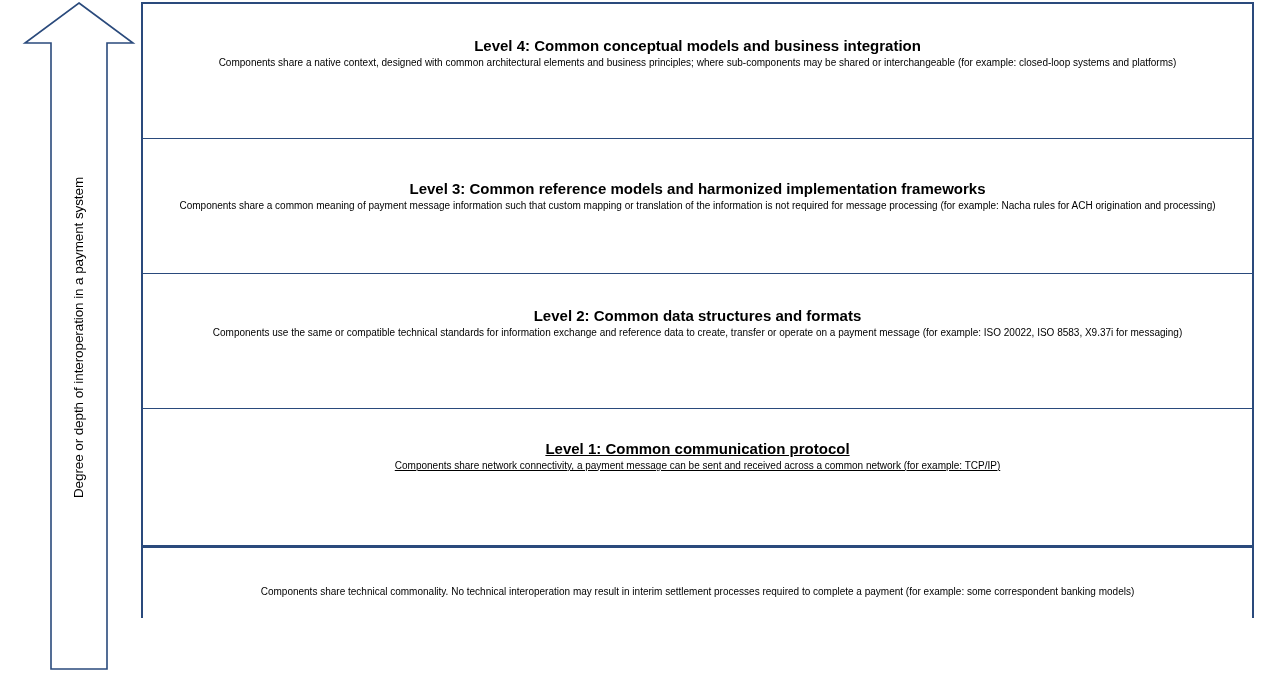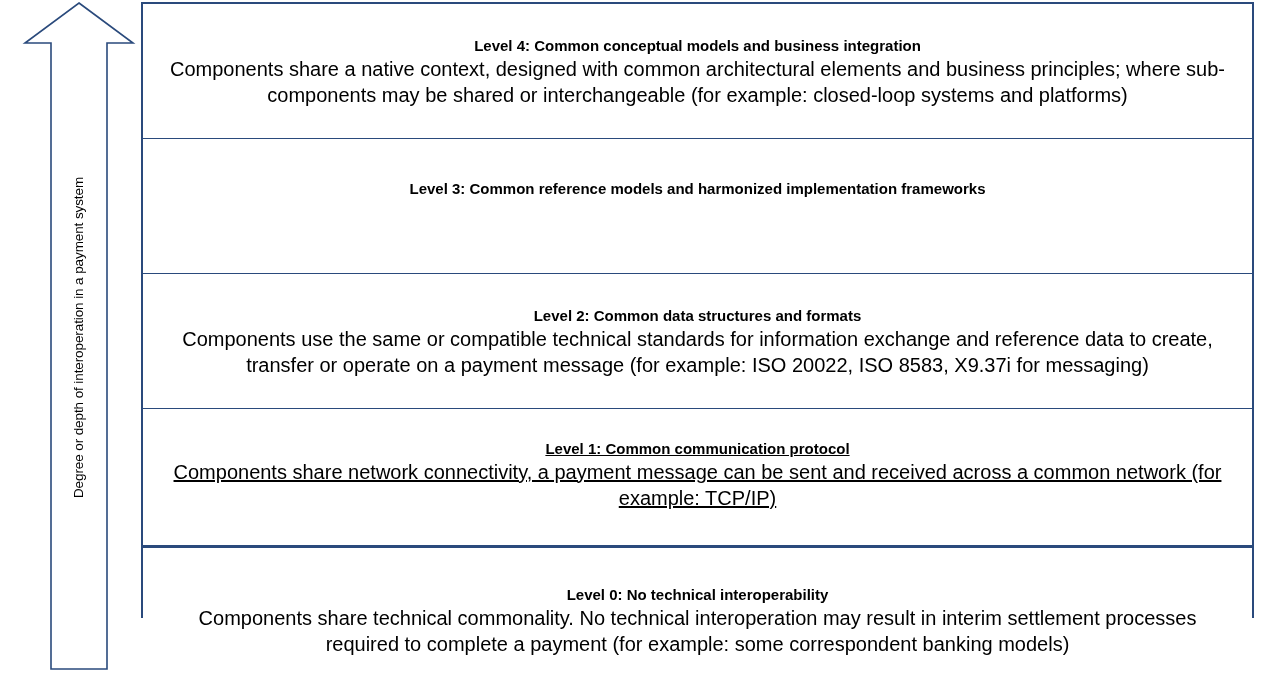--- a/index.html
+++ b/index.html
@@ -88,21 +88,21 @@
   }
   .level-title {
     font-weight: bold;
     font-size: 15px;
     color: #000000;
     text-align: center;
     line-height: 1.32;
     width: 100%;
   }
   .level-desc {
-    font-size: 20px;
+    font-size: 10px;
     color: #000000;
     text-align: center;
     line-height: 1.32;
     width: 100%;
     max-width: 1075px;
   }
 
   
   #level-4 { height: 134px; padding-top: 32px; }
   #level-3 { height: 127px; padding-top: 40px; }
@@ -126,31 +126,31 @@
 
   <div id="levels">
 
     <div class="level" id="level-4">
       <div class="level-title">Level 4: Common conceptual models and business integration</div>
       <div class="level-desc">Components share a native context, designed with common architectural elements and business principles; where sub-components may be shared or interchangeable (for example: closed-loop systems and platforms)</div>
     </div>
 
     <div class="level" id="level-3">
       <div class="level-title">Level 3: Common reference models and harmonized implementation frameworks</div>
+      <div class="level-desc">Components share a common meaning of payment message information such that custom mapping or translation of the information is not required for message processing (for example: Nacha rules for ACH origination and processing)</div>
     </div>
 
     <div class="level" id="level-2">
       <div class="level-title">Level 2: Common data structures and formats</div>
       <div class="level-desc">Components use the same or compatible technical standards for information exchange and reference data to create, transfer or operate on a payment message (for example: ISO 20022, ISO 8583, X9.37i for messaging)</div>
     </div>
 
     <div class="level" id="level-1">
       <div class="level-title">Level 1: Common communication protocol</div>
       <div class="level-desc">Components share network connectivity, a payment message can be sent and received across a common network (for example: TCP/IP)</div>
     </div>
 
     <div class="level thick-divider-above" id="level-0">
-      <div class="level-title">Level 0: No technical interoperability</div>
       <div class="level-desc">Components share technical commonality. No technical interoperation may result in interim settlement processes required to complete a payment (for example: some correspondent banking models)</div>
     </div>
 
   </div>
 </div>
 
 </body></html>

